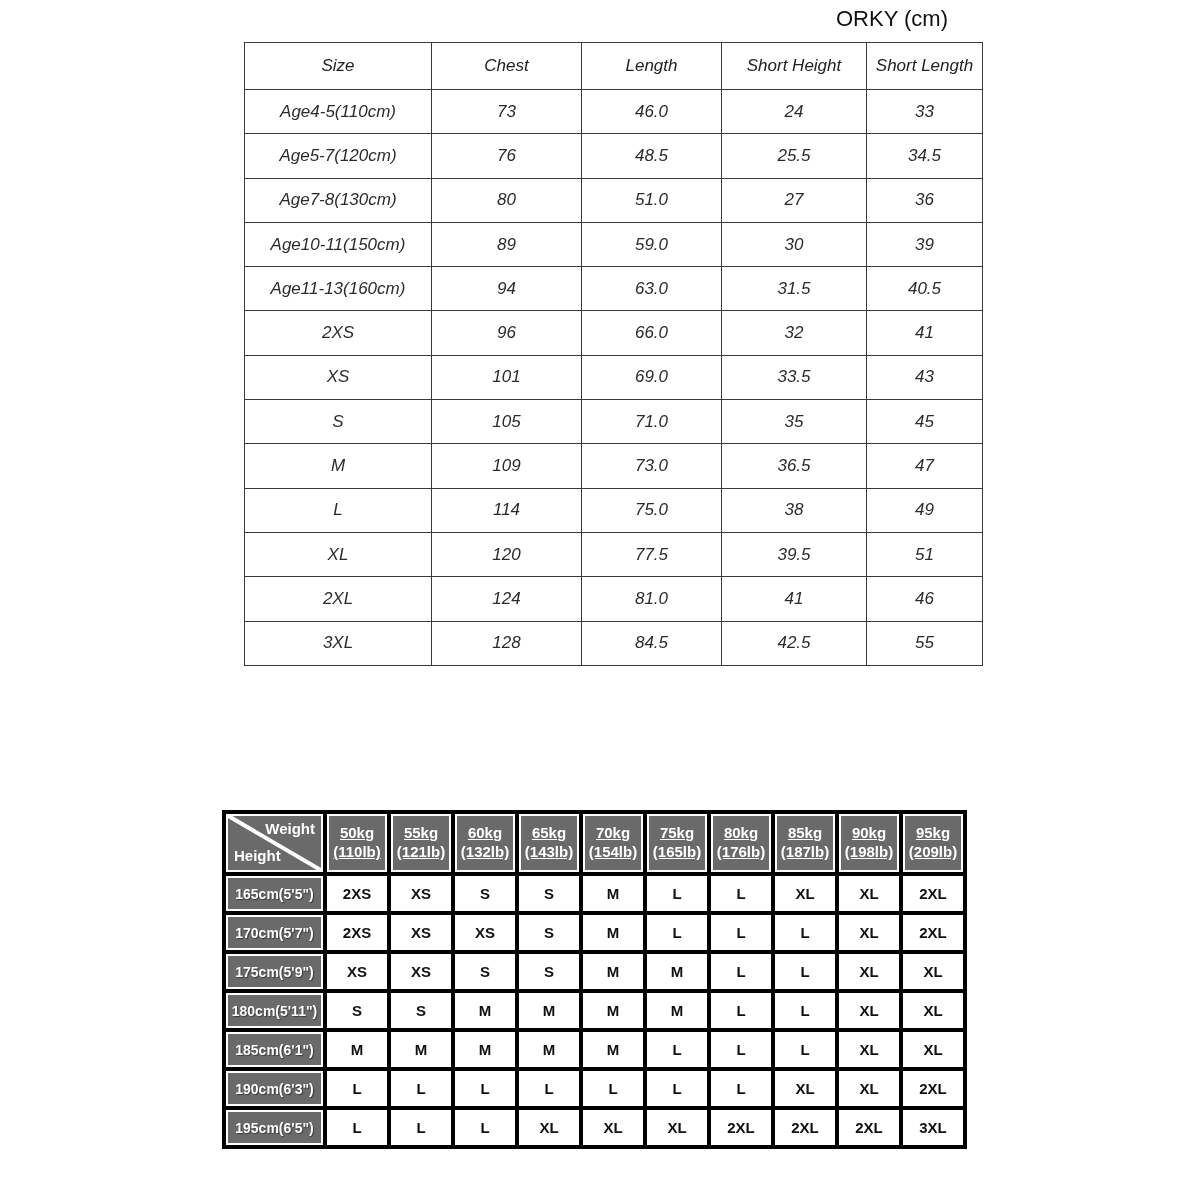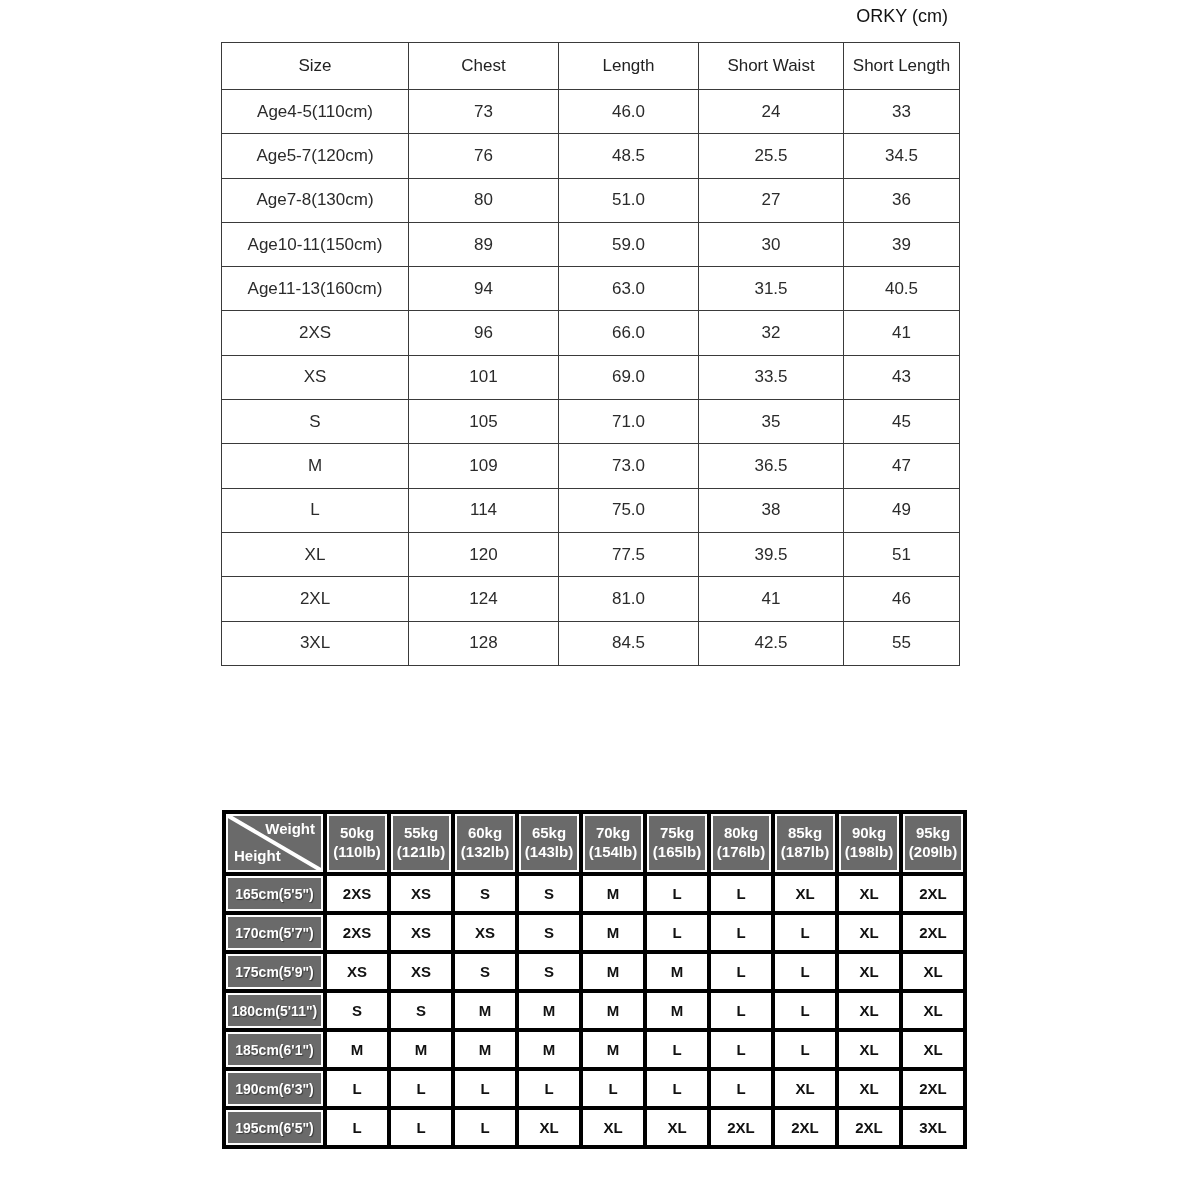--- a/index.html
+++ b/index.html
@@ -3,46 +3,46 @@
 <meta charset="utf-8">
 <style>
   html,body{margin:0;padding:0;}
   body{
     width:1200px;height:1200px;position:relative;background:#ffffff;
     font-family:"Liberation Sans",sans-serif;color:#222;
   }
   
   .unit-title{
     position:absolute;top:6px;left:0;width:948px;text-align:right;
-    font-size:18px;color:#111;
+    font-size:22px;color:#111;
   }
   
   .size-table{
-    position:absolute;left:221px;top:42px;
+    position:absolute;left:244px;top:42px;
     border-collapse:collapse;table-layout:fixed;width:738px;
-    font-size:17px;color:#2b2b2b;
+    font-size:17px;color:#2b2b2b;font-style:italic;
   }
   .size-table td,.size-table th{
     border:1px solid #3a3a3a;text-align:center;vertical-align:middle;
     font-weight:normal;padding:0;
   }
   .size-table th{height:46px;font-size:17px;color:#222;}
   .size-table td{height:43.3px;}
   
   .fit-table{
     position:absolute;left:222px;top:810px;
     border-collapse:collapse;table-layout:fixed;width:741px;
     font-size:15px;color:#111;
   }
   .fit-table td,.fit-table th{
     border:4px solid #000;text-align:center;vertical-align:middle;padding:0;
   }
   .fit-table .w-head{
     height:58px;background:#6a6a6a;color:#fff;font-weight:bold;
-    box-shadow:inset 0 0 0 2px #fdfdfd;line-height:1.25;font-size:15px;
+    box-shadow:inset 0 0 0 2px #fdfdfd;line-height:1.25;font-size:15px;text-decoration:underline;
   }
   .fit-table .h-label{
     background:#6a6a6a;color:#fff;font-weight:bold;font-size:14px;
     box-shadow:inset 0 0 0 2px #fdfdfd;text-shadow:1px 1px 1px rgba(0,0,0,.45);
   }
   .fit-table .cell{height:35px;background:#fff;font-weight:600;font-size:15px;}
   .corner{
     position:relative;background:#6a6a6a;box-shadow:inset 0 0 0 2px #fdfdfd;
     color:#fff;font-weight:bold;font-size:17px;
   }
@@ -61,21 +61,21 @@
       <col style="width:150px">
       <col style="width:140px">
     <col style="width:145px">
       <col style="width:116px">
   </colgroup>
   <thead>
       <tr>
         <th>Size</th>
         <th>Chest</th>
         <th>Length</th>
-        <th>Short Waist</th>
+        <th>Short Height</th>
         <th>Short Length</th>
       </tr>
     </thead>
   <tbody>
       <tr>
         <td>Age4-5(110cm)</td>
         <td>73</td>
         <td>46.0</td>
         <td>24</td>
         <td>33</td>

